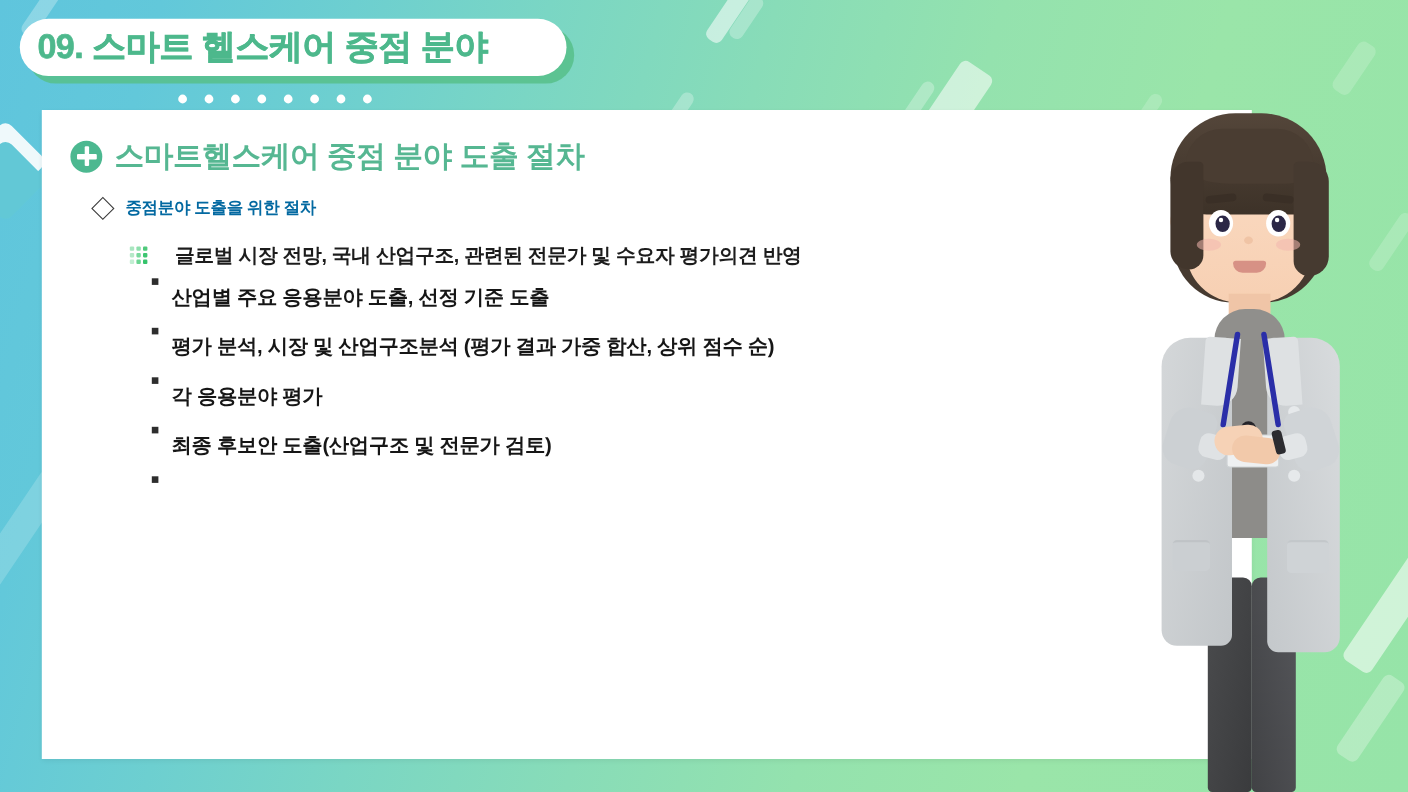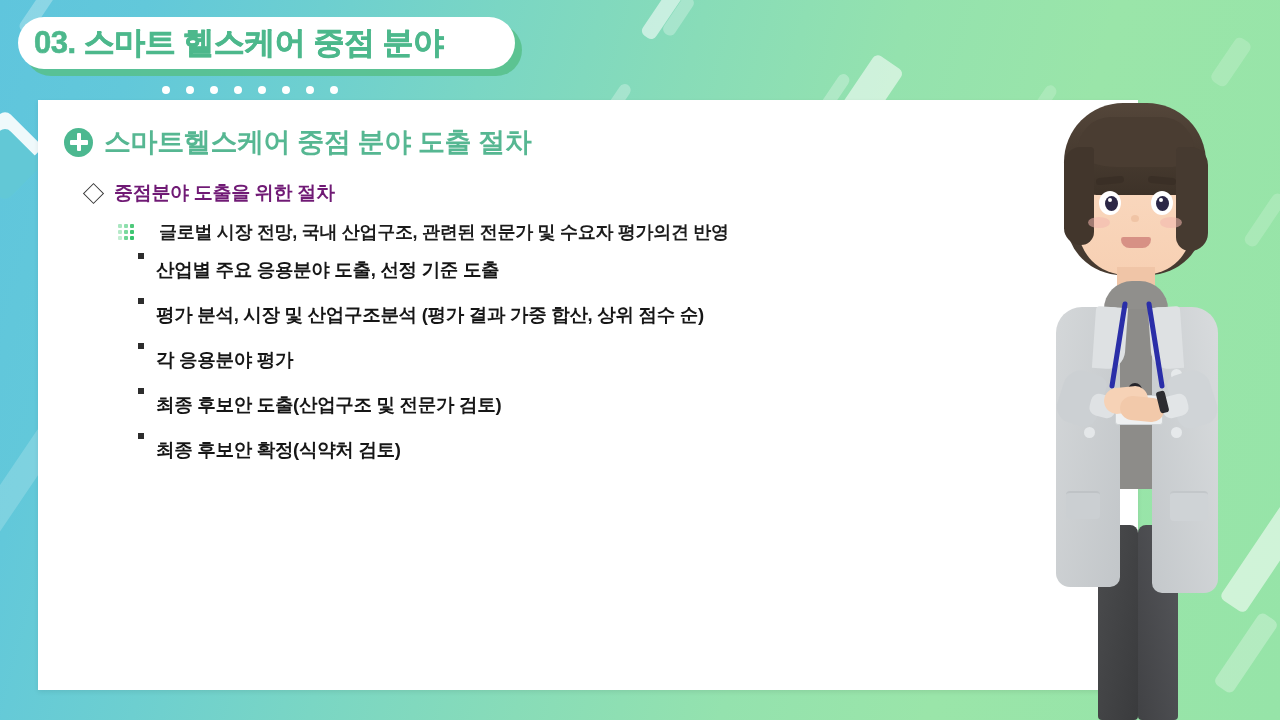--- a/index.html
+++ b/index.html
@@ -123,21 +123,21 @@
   .lvl1 {
     position:absolute; left:48px; top:80px;
     display:flex; align-items:center; gap:13px;
   }
   .diamond {
     width:13px;height:13px;
     border:1.6px solid #3b3b3b;
     transform: rotate(45deg);
     flex:none;
   }
-  .lvl1-text { color:#701a75; font-size:19px; font-weight:700; letter-spacing:-0.3px; }
+  .lvl1-text { color:#0369a1; font-size:15px; font-weight:700; letter-spacing:-0.3px; }
 
   
   .lvl2 {
     position:absolute; left:80px; top:120px;
     display:flex; align-items:center; gap:24px;
   }
   .grid-icon {
     width:17px;height:17px; flex:none;
     display:grid;
     grid-template-columns: repeat(3, 4px);
@@ -293,21 +293,21 @@
     <div class="streak soft" style="left:1235px; top:610px; width:22px; height:86px;"></div>
     <div class="streak faint" style="left:1258px; top:190px; width:14px; height:60px;"></div>
     <div class="streak soft" style="left:30px; top:-14px; width:14px; height:50px;"></div>
     <div class="streak faint" style="left:-4px; top:420px; width:26px; height:150px;"></div>
     <div class="left-chevron"></div>
   </div>
 
   <div class="banner-wrap">
     <div class="banner-shadow"></div>
     <div class="banner">
-      <span class="banner-text">03. 스마트 헬스케어 중점 분야</span>
+      <span class="banner-text">09. 스마트 헬스케어 중점 분야</span>
     </div>
   </div>
 
   <div class="dot-row">
     <span class="dot"></span>
     <span class="dot"></span>
     <span class="dot"></span>
     <span class="dot"></span>
     <span class="dot"></span>
     <span class="dot"></span>
@@ -354,21 +354,20 @@
       <div class="lvl3">
         <span class="sq"></span>
         <span class="lvl3-text">각 응용분야 평가</span>
       </div>
       <div class="lvl3">
         <span class="sq"></span>
         <span class="lvl3-text">최종 후보안 도출(산업구조 및 전문가 검토)</span>
       </div>
       <div class="lvl3">
         <span class="sq"></span>
-        <span class="lvl3-text">최종 후보안 확정(식약처 검토)</span>
       </div>
     </div>
 
   </div>
 
   <div class="avatar">
     <div class="av av-hair-back"></div>
     <div class="av av-ear-l"></div>
     <div class="av av-ear-r"></div>
     <div class="av av-face"></div>

